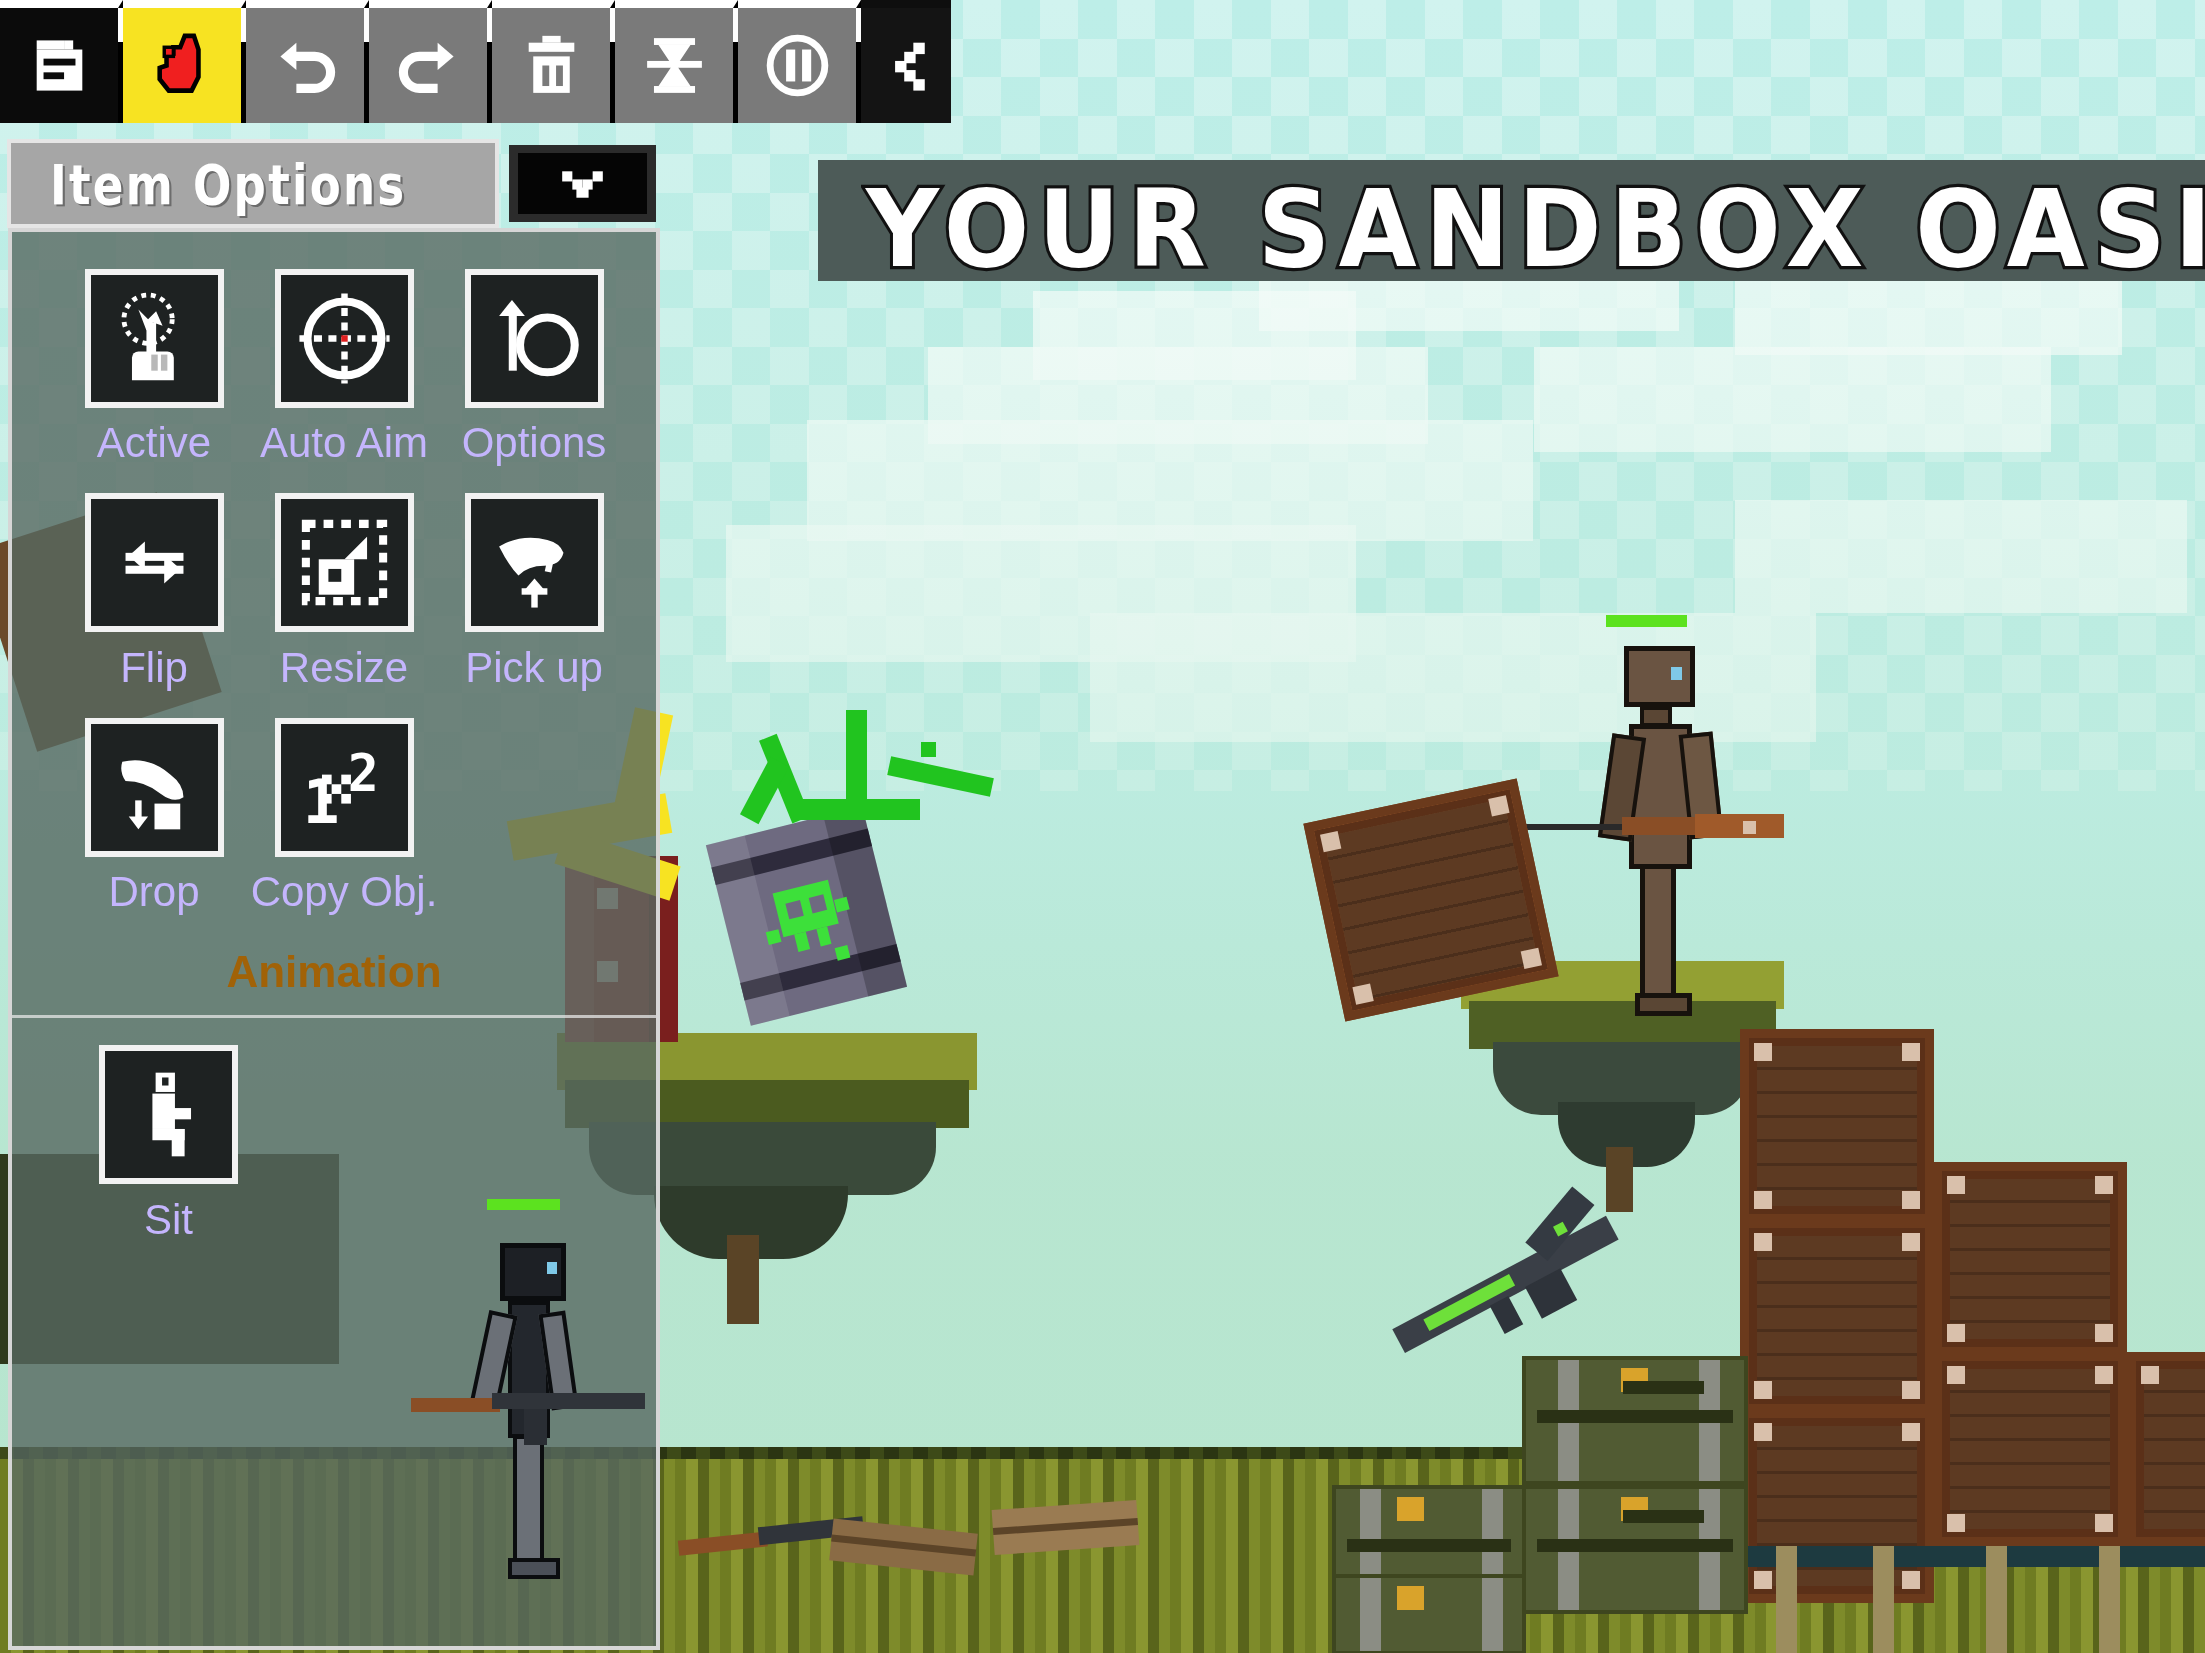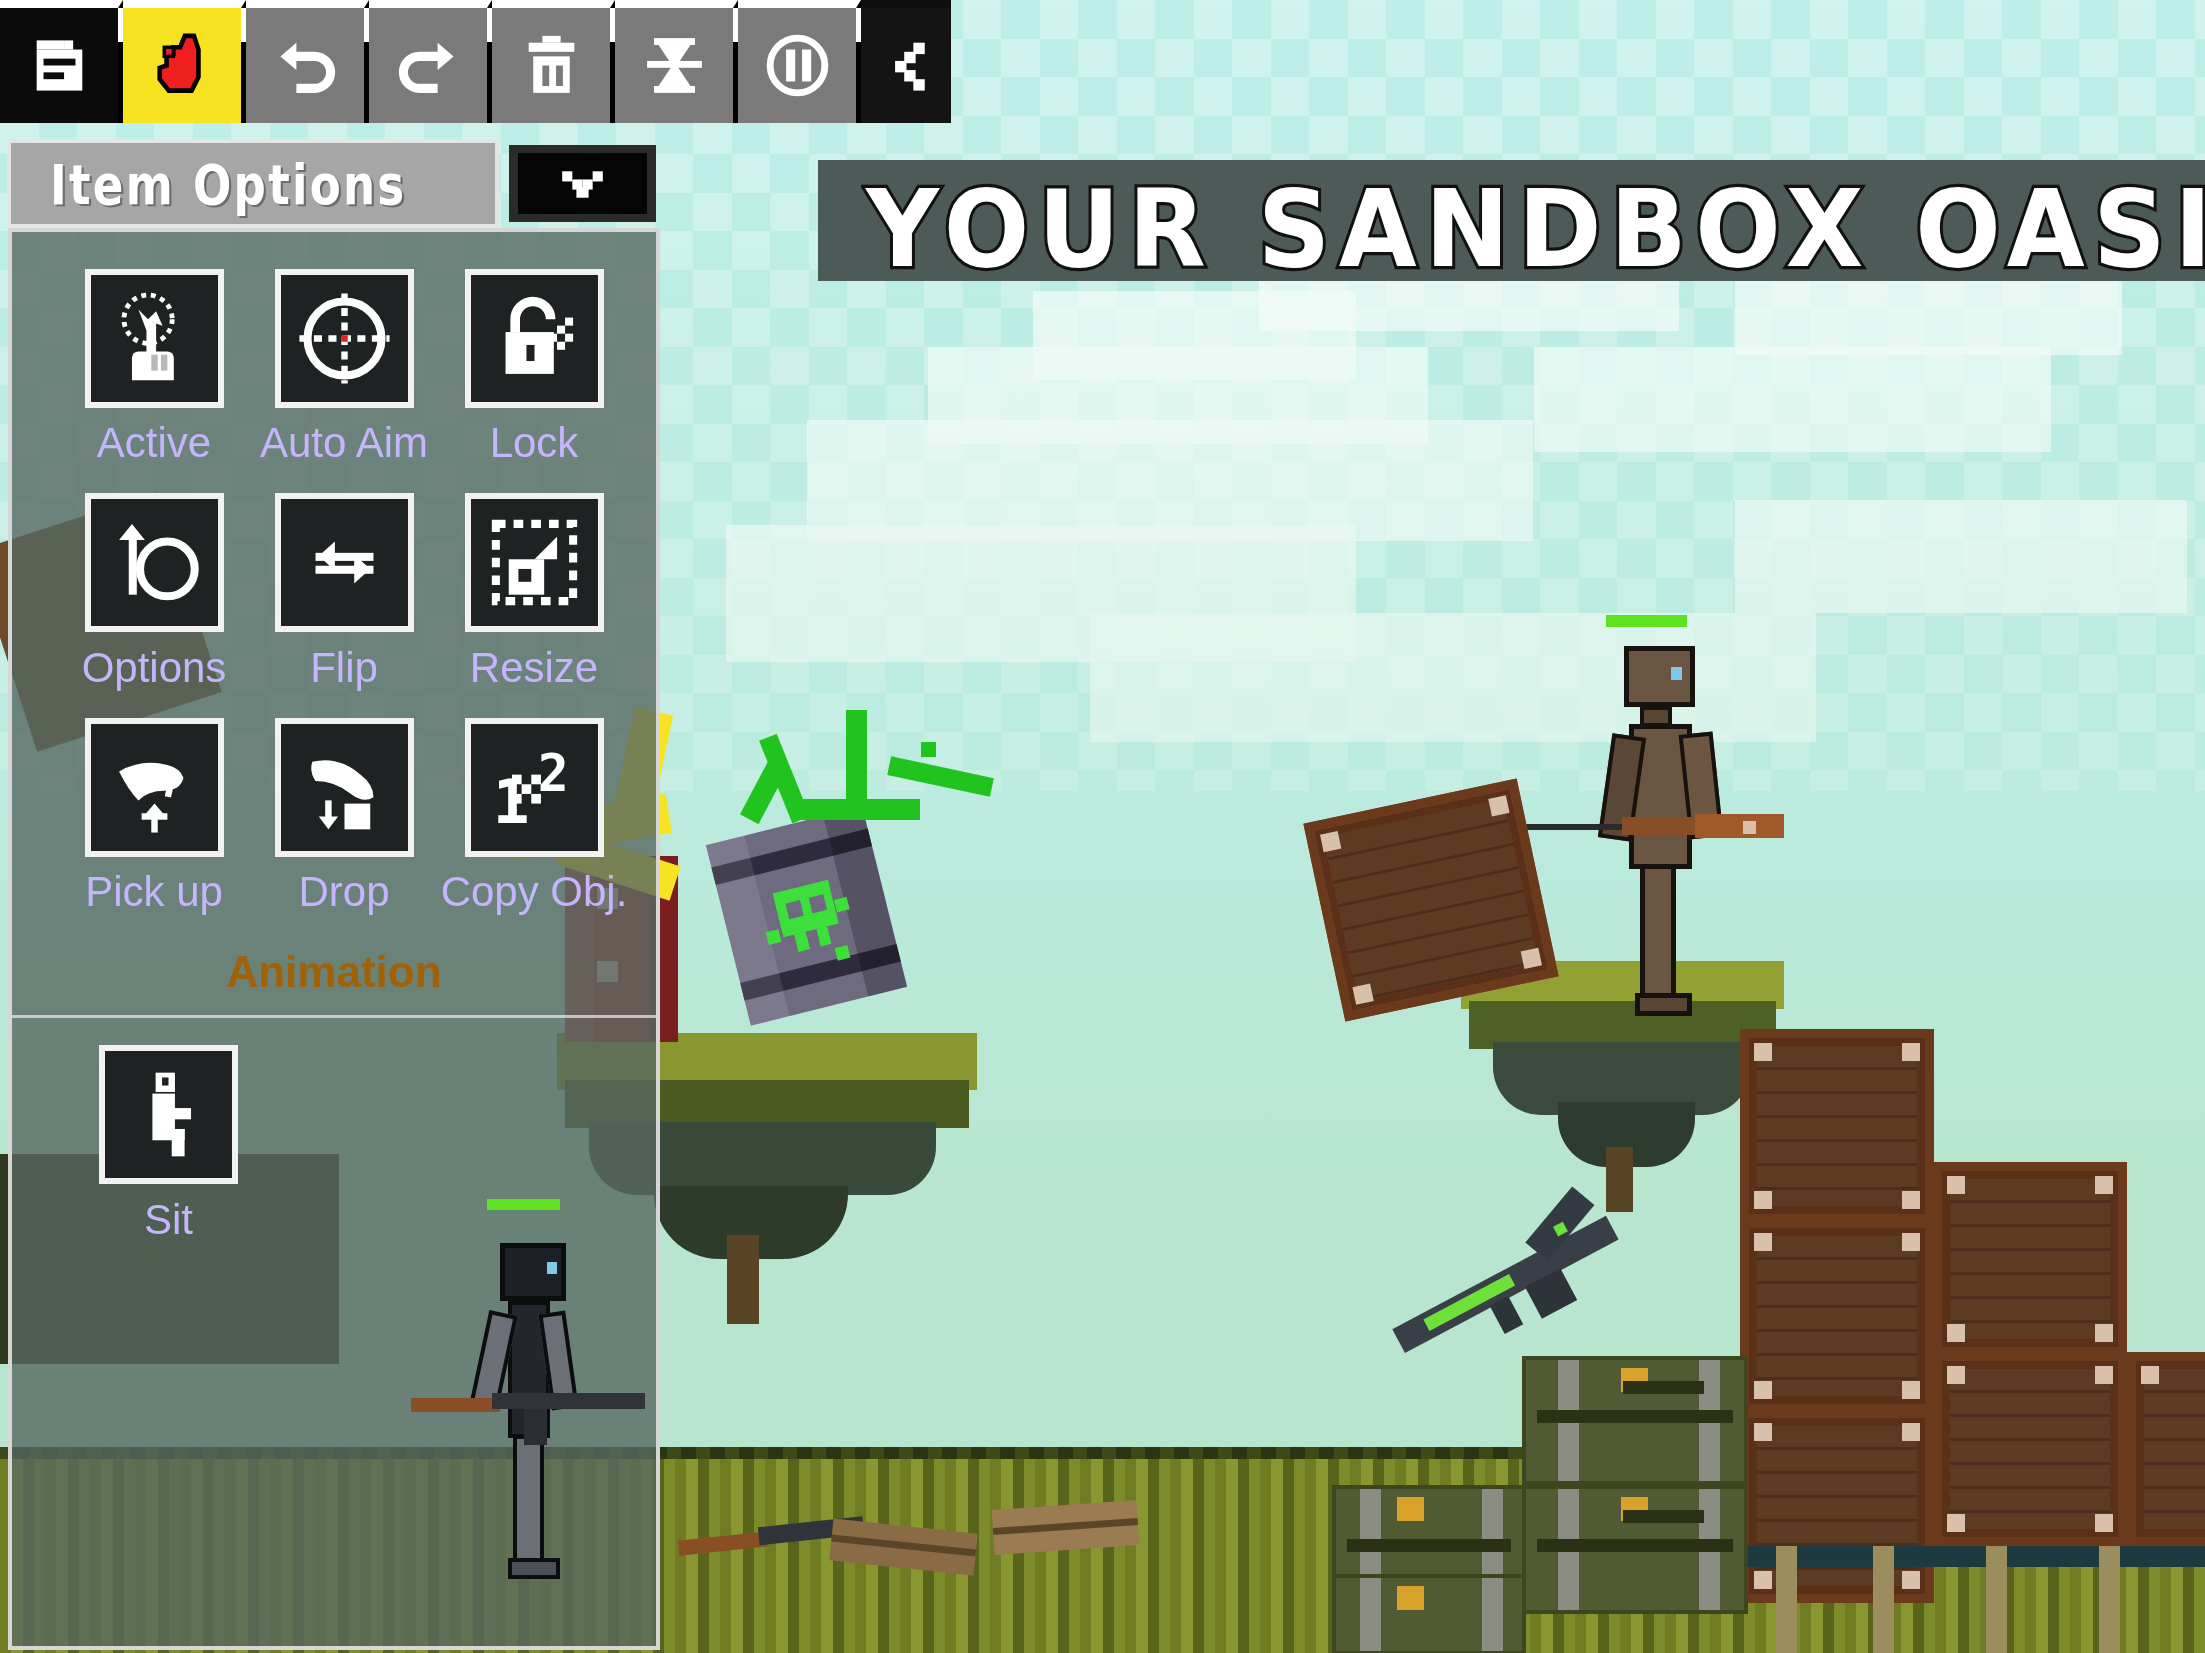--- a/index.html
+++ b/index.html
@@ -444,37 +444,20 @@
           <svg viewBox="0 0 64 64">
             <circle cx="32" cy="32" r="23" fill="none" stroke="#ffffff" stroke-width="5"></circle>
             <line x1="32" y1="4" x2="32" y2="60" stroke="#ffffff" stroke-width="4" stroke-dasharray="5 4"></line>
             <line x1="4" y1="32" x2="60" y2="32" stroke="#ffffff" stroke-width="4" stroke-dasharray="5 4"></line>
             <rect x="30" y="30" width="4" height="4" fill="#e02020"></rect>
           </svg>
         </div>
         <div class="opt-label">Auto Aim</div>
       </div>
 
-      <div class="opt">
-        <div class="opt-box">
-          <svg viewBox="0 0 64 64">
-            <path d="M20 28 v-8 a11 11 0 0 1 22 0" fill="none" stroke="#ffffff" stroke-width="6"></path>
-            <rect x="14" y="28" width="30" height="26" fill="#ffffff"></rect>
-            <rect x="27" y="36" width="5" height="10" fill="#1e2222"></rect>
-            <g fill="#ffffff">
-              <rect x="46" y="24" width="5" height="5"></rect>
-                <rect x="51" y="29" width="5" height="5"></rect>
-              <rect x="46" y="34" width="5" height="5"></rect>
-                <rect x="51" y="19" width="5" height="5"></rect>
-              <rect x="41" y="29" width="5" height="5"></rect>
-            </g>
-          </svg>
-        </div>
-        <div class="opt-label">Lock</div>
-      </div>
 
       <div class="opt">
         <div class="opt-box">
           <svg viewBox="0 0 64 64">
             <rect x="16" y="12" width="5" height="40" fill="#ffffff"></rect>
             <path d="M18 8 l-8 10 h16 z" fill="#ffffff"></path>
             <circle cx="40" cy="36" r="17" fill="none" stroke="#ffffff" stroke-width="5"></circle>
           </svg>
         </div>
         <div class="opt-label">Options</div>

